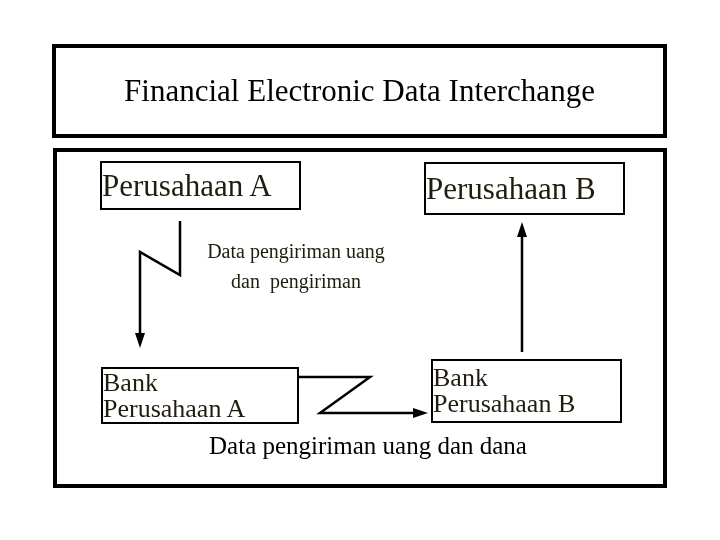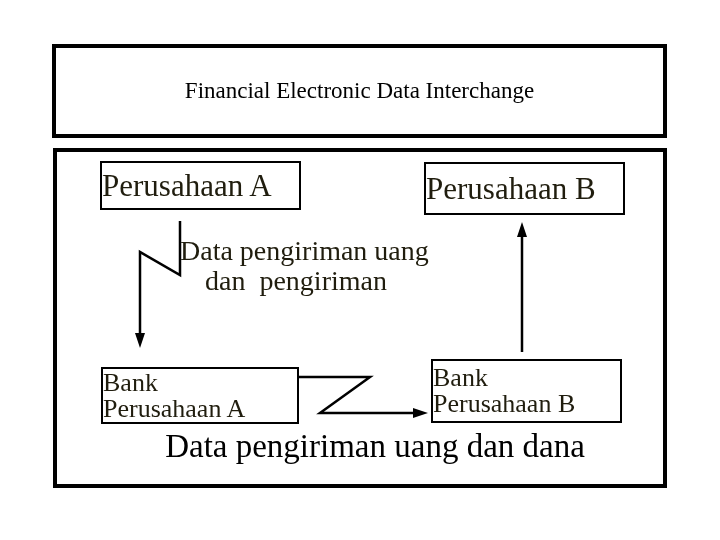--- a/index.html
+++ b/index.html
@@ -26,21 +26,21 @@
     left: 52px;
     top: 44px;
     width: 615px;
     height: 94px;
     display: flex;
     flex-direction: column;
     align-items: center;
     justify-content: center;
   }
   .title-line {
-    font-size: 23px;
+    font-size: 31px;
     line-height: 38px;
     text-align: center;
     white-space: pre;
   }
   .content-box {
     left: 53px;
     top: 148px;
     width: 614px;
     height: 340px;
   }
@@ -63,29 +63,29 @@
   .node-line { white-space: pre; }
   .flow-label {
     position: absolute;
     text-align: center;
     color: var(--node-ink, #201d0e);
   }
   .label-instruction {
     left: 180px;
     top: 236px;
     width: 232px;
-    font-size: 28px;
+    font-size: 20px;
     line-height: 30px;
   }
   .label-instruction div { white-space: pre; }
   .label-bottom {
-    left: 75px;
+    left: 68px;
     top: 428px;
     width: 600px;
-    font-size: 33px;
+    font-size: 25px;
     line-height: 36px;
     color: var(--ink, #000000);
     white-space: pre;
   }
   .connector-layer {
     position: absolute;
     left: 0;
     top: 0;
     width: 720px;
     height: 540px;

